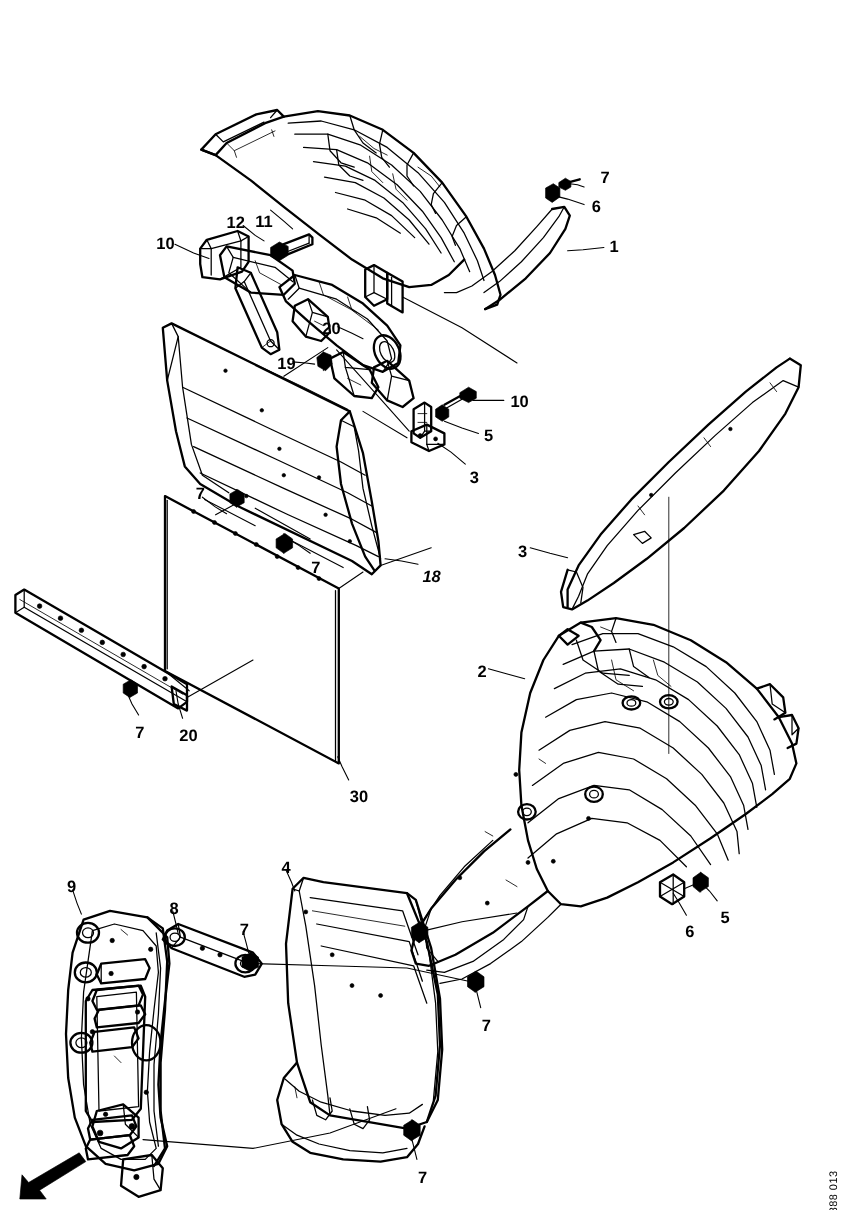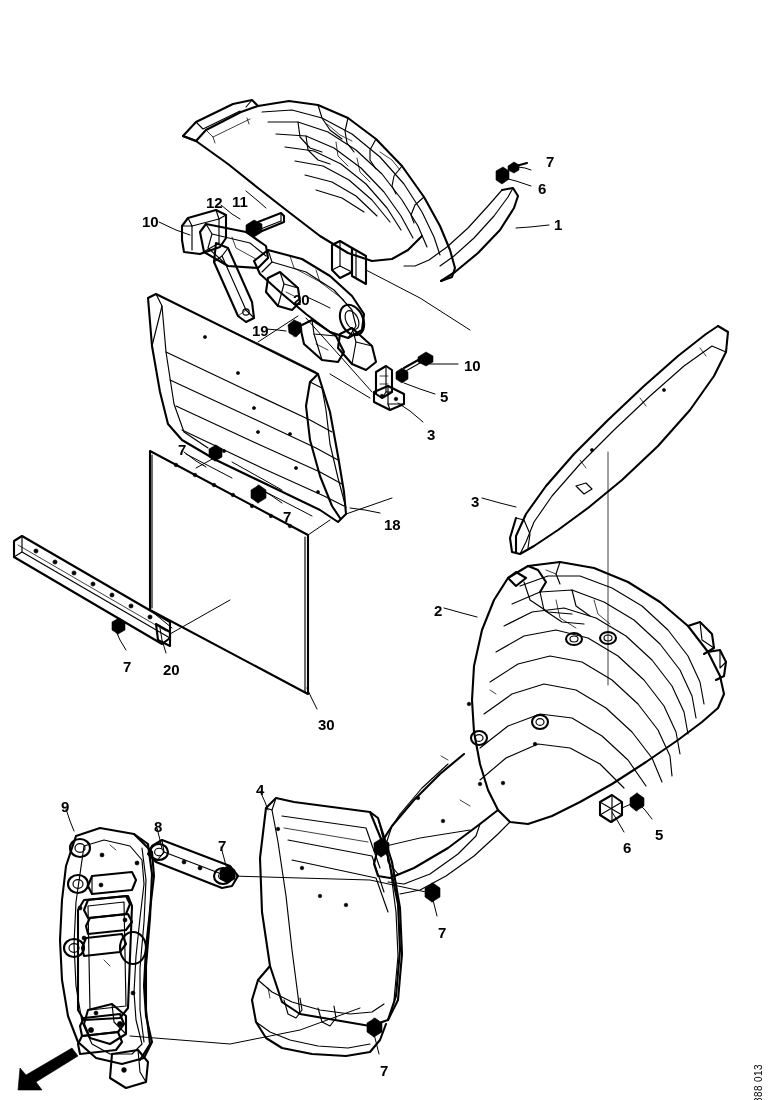--- a/index.html
+++ b/index.html
@@ -504,21 +504,21 @@
       <div class="callout" style="left: 538px; top: 181px;">6</div>
       <div class="callout" style="left: 554px; top: 217px;">1</div>
       <div class="callout" style="left: 232px; top: 182px; margin-top: 12px;">11</div>
       <div class="callout" style="left: 206px; top: 195px; text-align: center;">12</div>
       <div class="callout" style="left: 142px; top: 214px;">10</div>
       <div class="callout" style="left: 293px; top: 292px;">20</div>
       <div class="callout" style="left: 252px; top: 323px;">19</div>
       <div class="callout" style="left: 464px; top: 358px;">10</div>
       <div class="callout" style="left: 440px; top: 389px;">5</div>
       <div class="callout" style="left: 427px; top: 427px;">3</div>
-      <div class="callout" style="left: 384px; top: 517px;">18</div>
+      <div class="callout" style="left: 384px; top: 517px; font-style: italic;">18</div>
       <div class="callout" style="left: 178px; top: 442px;">7</div>
       <div class="callout" style="left: 283px; top: 509px;">7</div>
       <div class="callout" style="left: 123px; top: 659px;">7</div>
       <div class="callout" style="left: 163px; top: 662px;">20</div>
       <div class="callout" style="left: 318px; top: 717px;">30</div>
       <div class="callout" style="left: 471px; top: 494px;">3</div>
       <div class="callout" style="left: 434px; top: 603px;">2</div>
       <div class="callout" style="left: 623px; top: 840px;">6</div>
       <div class="callout" style="left: 655px; top: 827px;">5</div>
       <div class="callout" style="left: 61px; top: 799px;">9</div>

